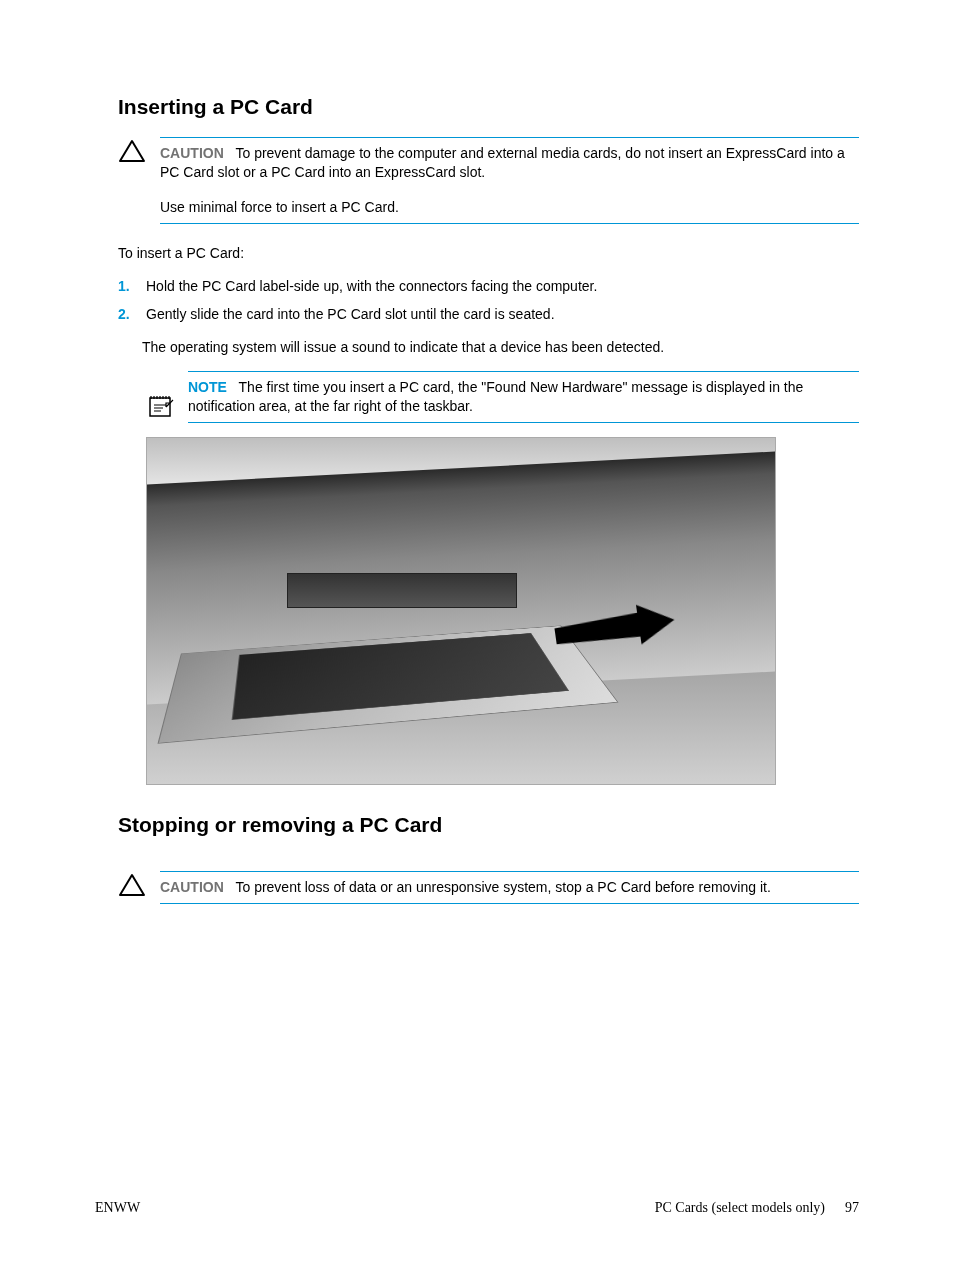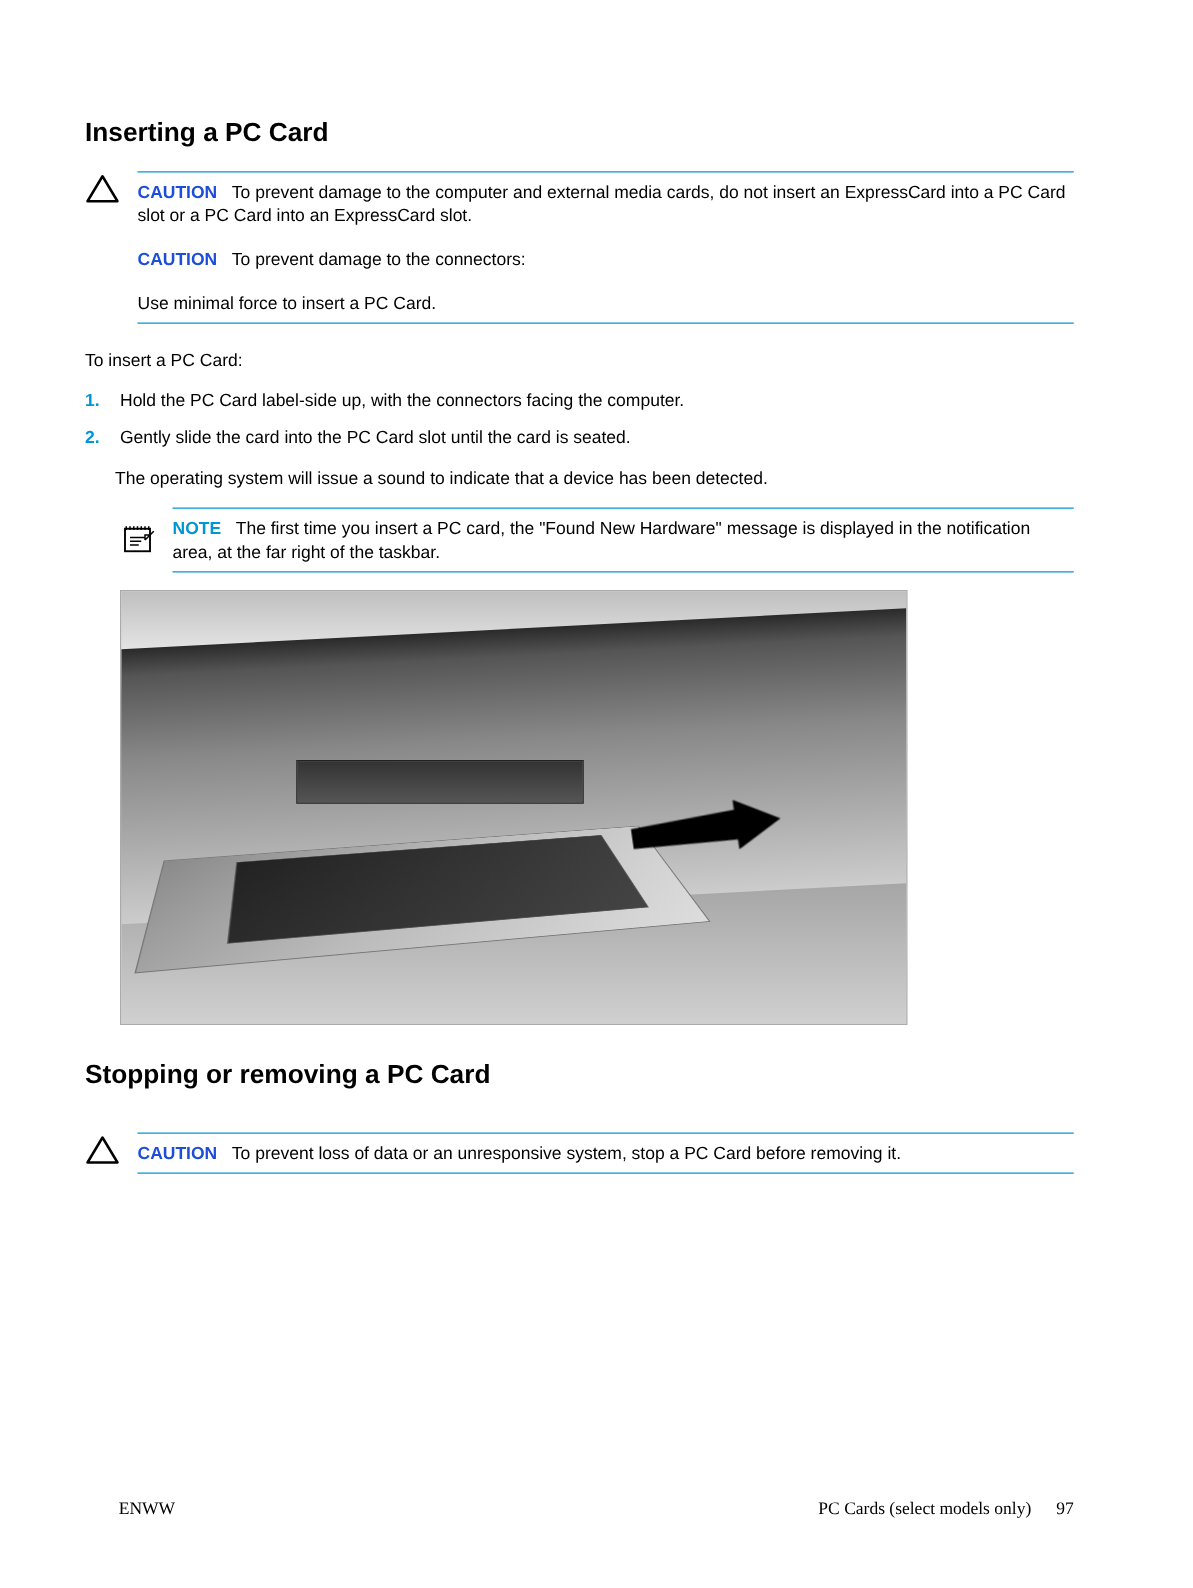--- a/index.html
+++ b/index.html
@@ -9,21 +9,21 @@
     }
     body {
       font-family: Arial, Helvetica, sans-serif;
       width: 954px;
       height: 1270px;
       background: #fff;
       color: #000;
       position: relative;
     }
     .page-content {
-      padding: 95px 95px 0 68px;
+      padding: 95px 95px 0 118px;
     }
     .heading {
       font-size: 21px;
       font-weight: bold;
       margin-bottom: 18px;
     }
     .heading-2 {
       font-size: 21px;
       font-weight: bold;
       margin-top: 28px;
@@ -48,21 +48,21 @@
       font-size: 14px;
       line-height: 1.35;
     }
     .caution-content p {
       margin: 0 0 16px 0;
     }
     .caution-content p:last-child {
       margin-bottom: 0;
     }
     .caution-label {
-      color: #1d4ed8;
+      color: #737373;
       font-weight: bold;
     }
     .note-label {
       color: #0096d6;
       font-weight: bold;
     }
     .body-text {
       font-size: 14px;
       line-height: 1.35;
       margin-top: 20px;
@@ -90,21 +90,21 @@
     }
     .sub-body {
       margin-left: 24px;
       font-size: 14px;
       line-height: 1.35;
       margin-top: 14px;
       margin-bottom: 14px;
     }
     .note-block {
       display: flex;
-      align-items: center;
+      align-items: flex-end;
       gap: 14px;
       margin-left: 28px;
       margin-bottom: 14px;
     }
     .note-icon-wrap {
       width: 28px;
       flex-shrink: 0;
       padding-top: 2px;
     }
     .note-content {
@@ -208,21 +208,20 @@
   <h2 class="heading">Inserting a PC Card</h2>
 
   <div class="caution-block">
     <div class="caution-icon-wrap">
       <svg class="caution-icon" viewBox="0 0 28 24">
         <path d="M14 2 L26 22 L2 22 Z" fill="none" stroke="#000" stroke-width="2" stroke-linejoin="round"></path>
       </svg>
     </div>
     <div class="caution-content">
       <p><span class="caution-label">CAUTION</span>&nbsp;&nbsp;&nbsp;<span>To prevent damage to the computer and external media cards, do not insert an ExpressCard into a PC Card slot or a PC Card into an ExpressCard slot.</span></p>
-      <p><span class="caution-label">CAUTION</span>&nbsp;&nbsp;&nbsp;<span>To prevent damage to the connectors:</span></p>
       <p>Use minimal force to insert a PC Card.</p>
     </div>
   </div>
 
   <p class="body-text">To insert a PC Card:</p>
 
   <ol class="ordered-list">
     <li class="list-item">
       <span class="list-num">1.</span>
       <span class="list-text">Hold the PC Card label-side up, with the connectors facing the computer.</span>

